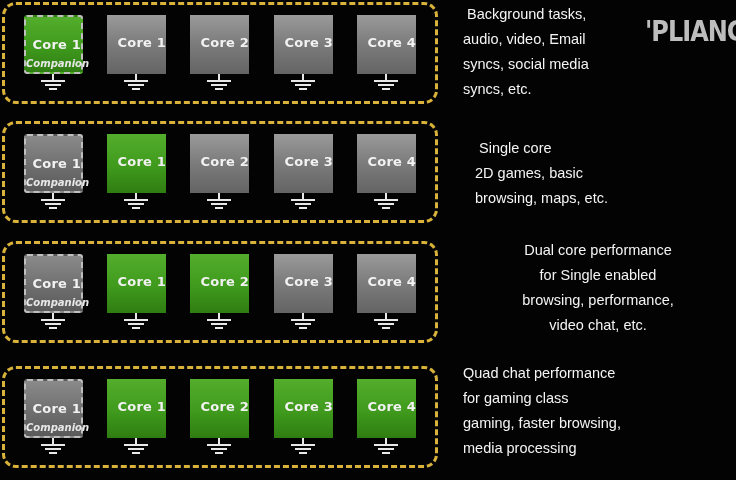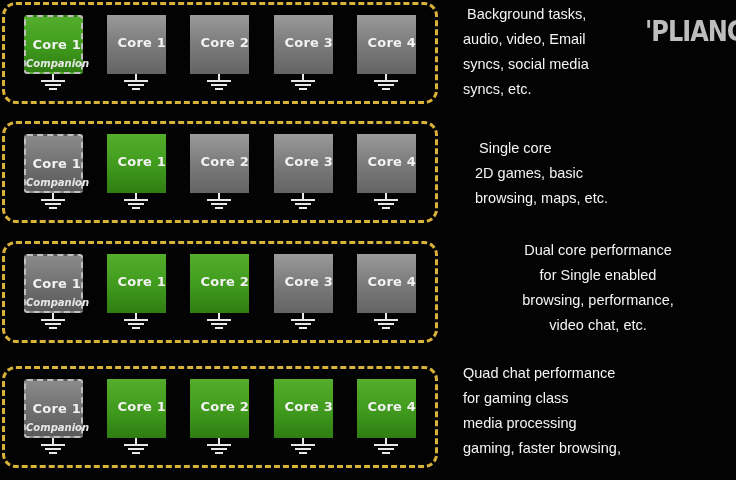--- a/index.html
+++ b/index.html
@@ -233,17 +233,17 @@
     </div>
     <div class="ground" style="left: 374px; top: 438px;">
       <div class="stem"></div>
       <div class="l1"></div>
       <div class="l2"></div>
       <div class="l3"></div>
     </div>
     <div class="desc" style="top: 361px;">
       <div>Quad chat performance</div>
       <div>for gaming class</div>
+      <div>gaming, faster browsing,</div>
       <div>media processing</div>
-      <div>gaming, faster browsing,</div>
     </div>
   </div>
 <div class="watermark">'PLIANCE</div>
 
 </body></html>

